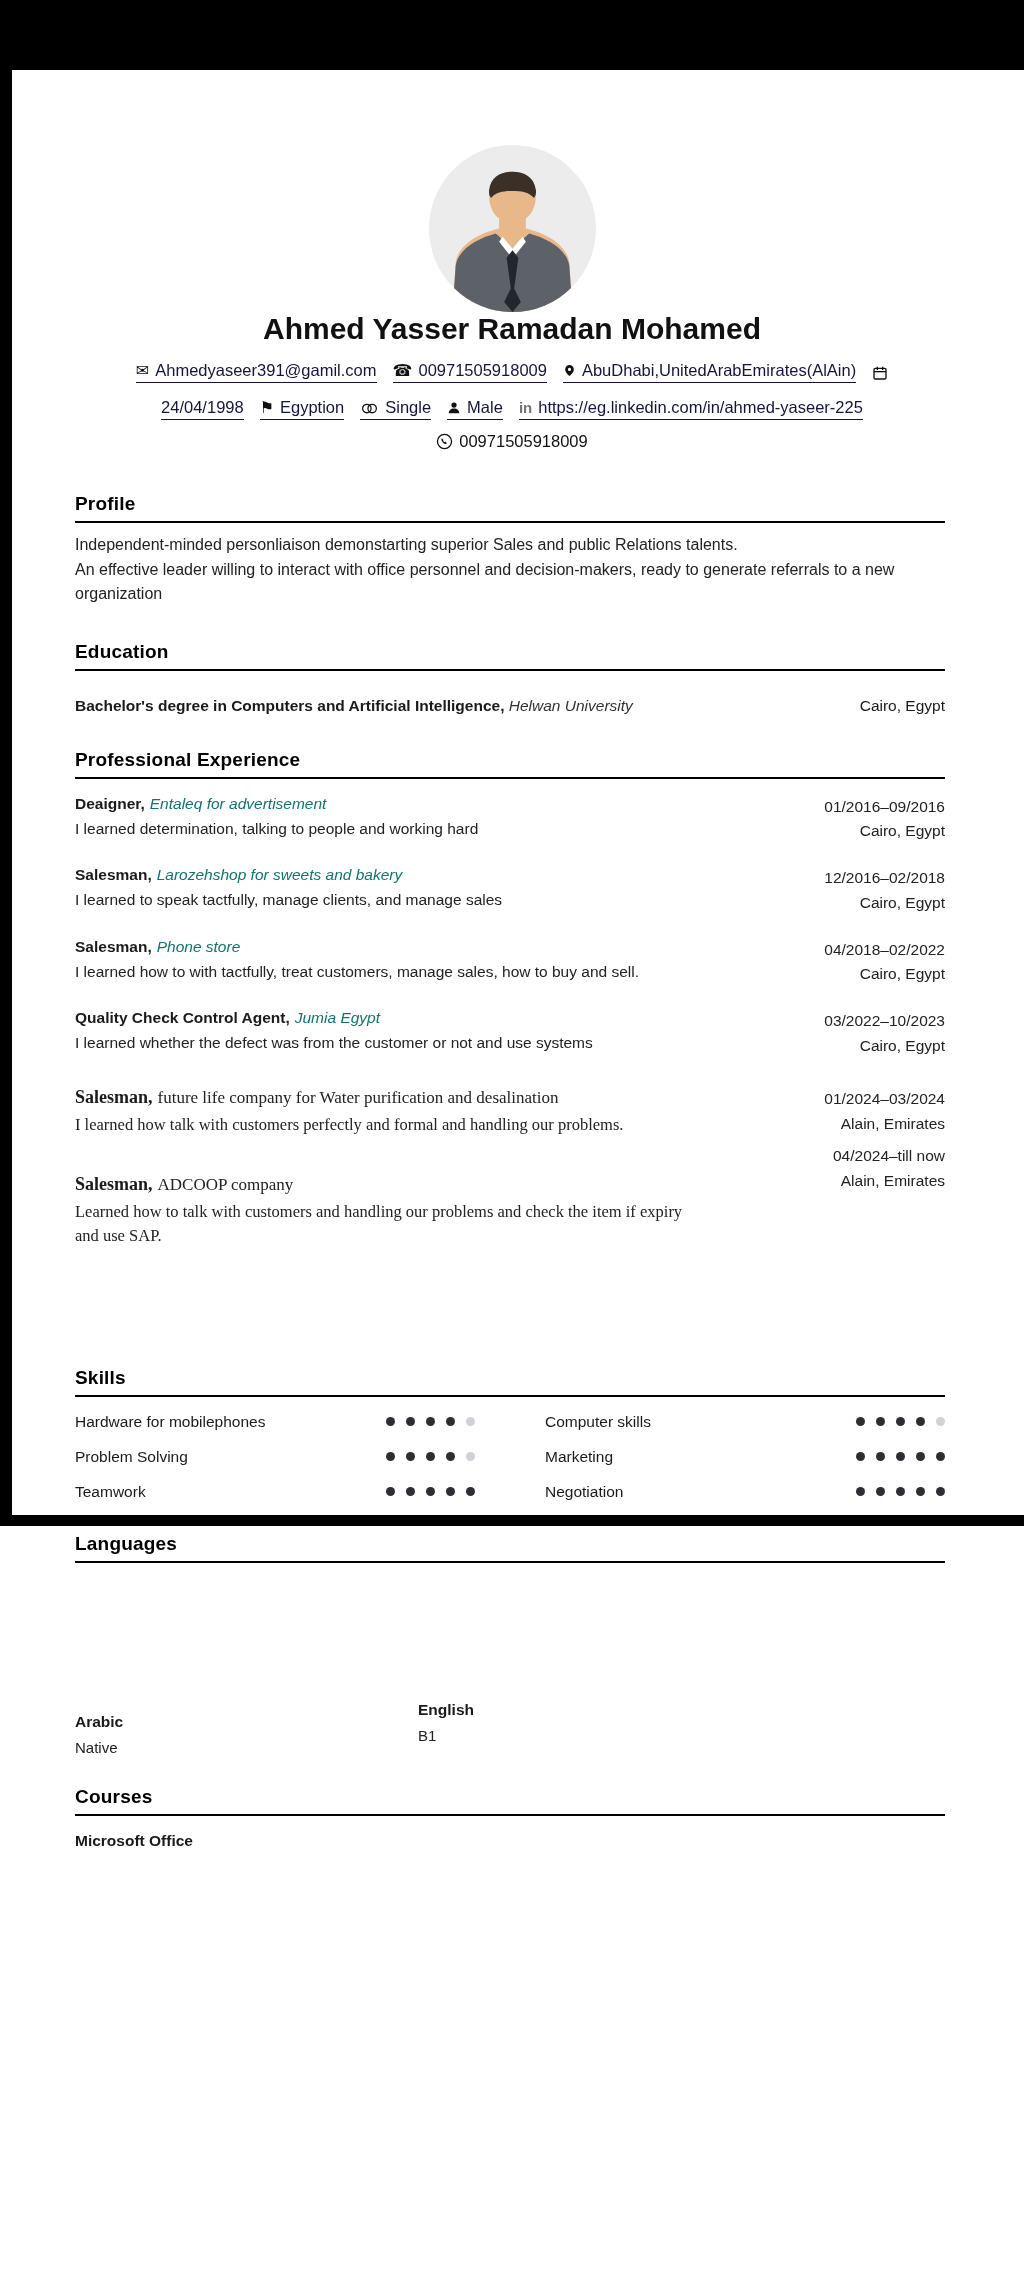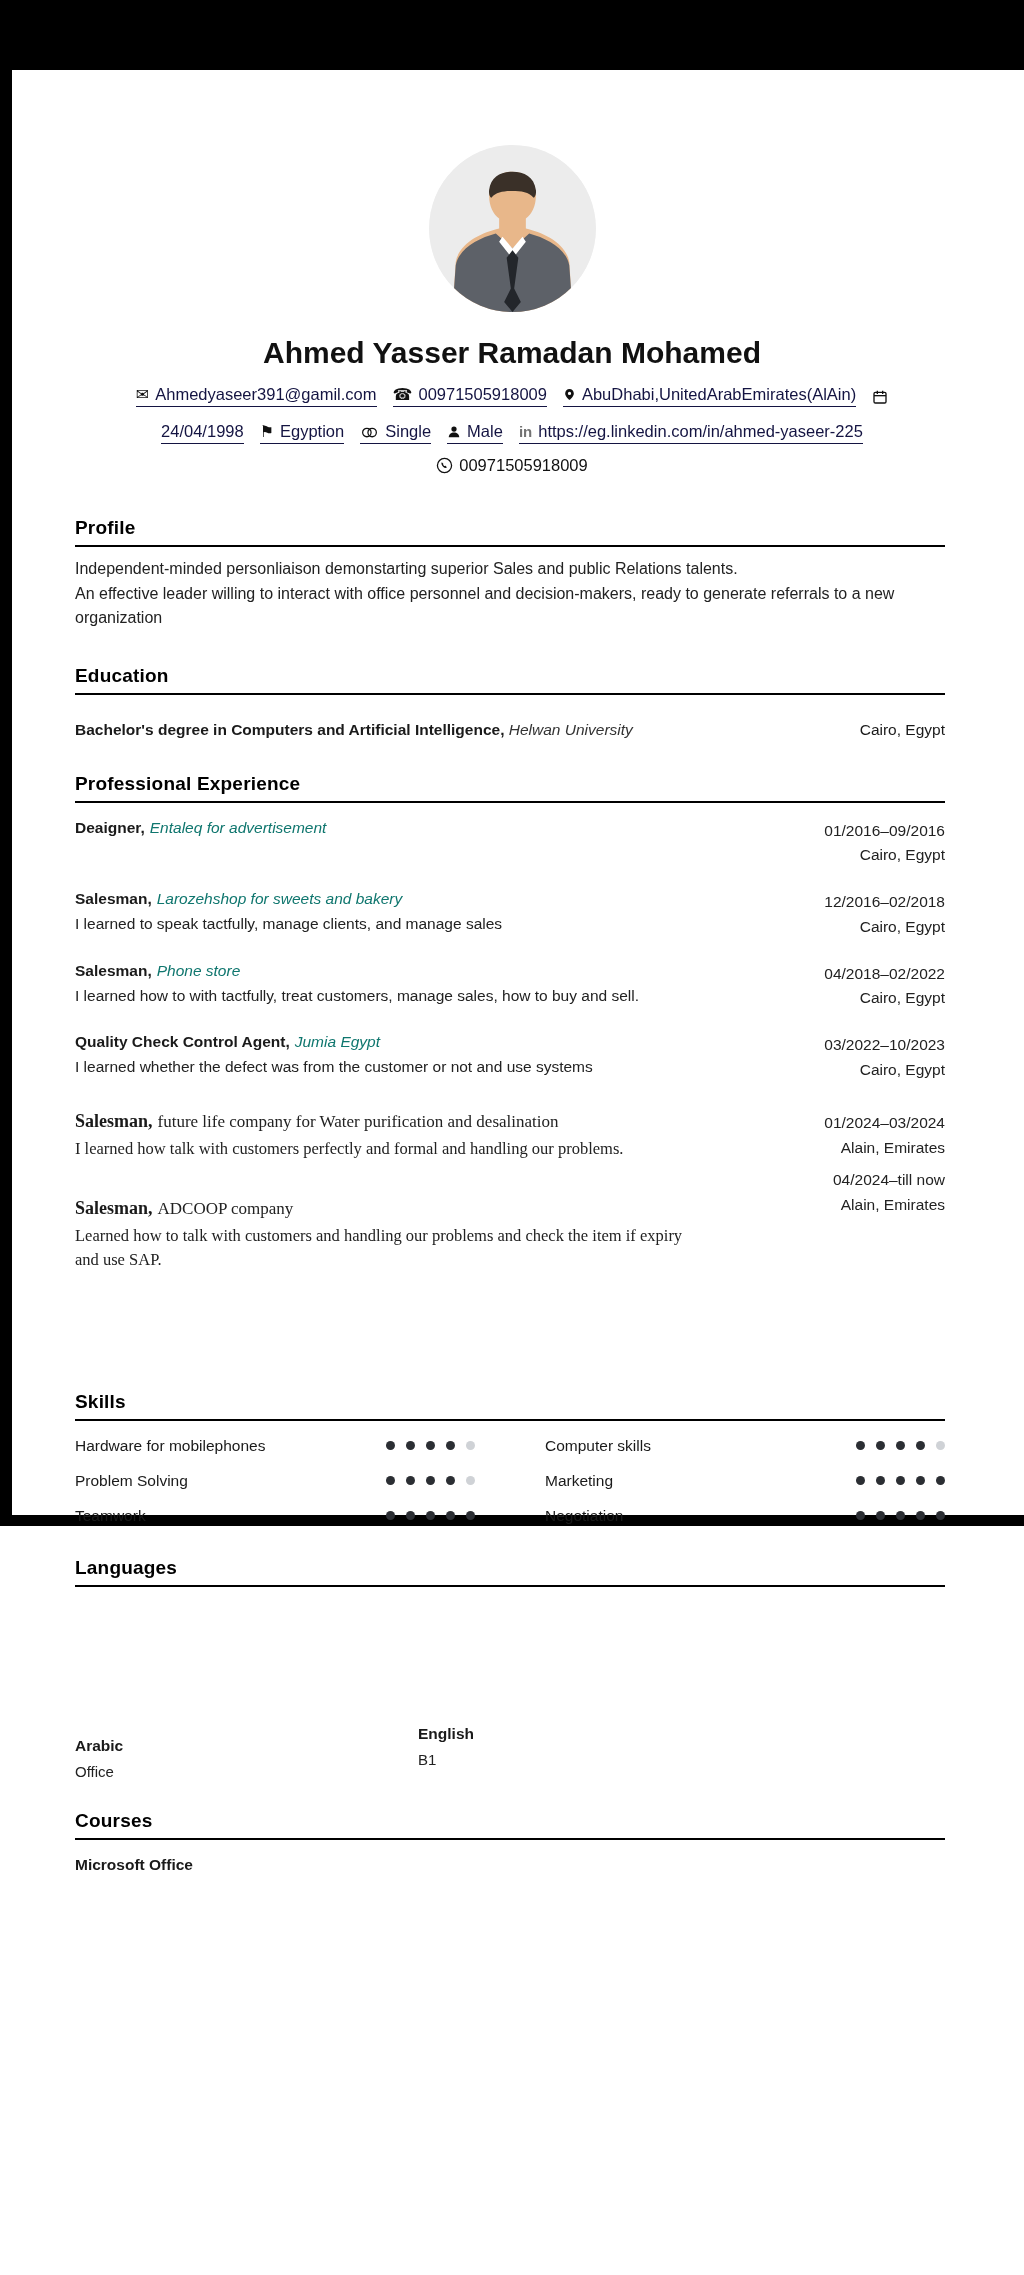--- a/index.html
+++ b/index.html
@@ -3,21 +3,21 @@
 <meta charset="utf-8">
 <style>
   html,body{margin:0;padding:0;background:#fff;font-family:"Liberation Sans",sans-serif;color:#1a1a1a;}
   .screen{position:relative;width:1024px;height:2275px;background:#fff;overflow:hidden;}
   .topbar{position:absolute;top:0;left:0;width:1024px;height:70px;background:#000;}
   .left-strip{position:absolute;top:70px;left:0;width:12px;height:1445px;background:#000;}
   .page-break{position:absolute;top:1515px;left:0;width:1024px;height:11px;background:#000;}
   .content{position:absolute;top:70px;left:0;width:1024px;}
 
   .photo-wrap{width:167px;height:167px;margin:75px auto 0;border-radius:50%;overflow:hidden;background:#f2f2f2;}
-  .name{margin-top:24px;text-align:center;font-size:30px;font-weight:bold;color:#111;}
+  .name{text-align:center;font-size:30px;font-weight:bold;color:#111;}
 
   .contact-line{display:flex;justify-content:center;align-items:flex-end;gap:16px;margin-top:15px;font-size:16.5px;color:#141442;}
   .citem{display:inline-flex;align-items:center;gap:6px;border-bottom:1.5px solid #141442;padding-bottom:2px;}
   .citem.noline{border-bottom:none;}
   .link{color:inherit;text-decoration:none;cursor:pointer;}
   .uicon{font-family:"DejaVu Sans",sans-serif;font-size:16px;line-height:1;color:#111;}
   .in-badge{display:inline-block;font-weight:800;font-size:15px;color:#737373;}
 
   .section{margin:0 79px 0 75px;}
   .section h2{margin:0;font-size:19px;font-weight:bold;color:#000000;padding-bottom:6px;border-bottom:2.5px solid #000;letter-spacing:.2px;}
@@ -169,20 +169,21 @@
     </div>
 
     <div class="section sec-exp">
       <h2>Professional Experience</h2>
 
       <div class="entry">
         <div class="entry-left">
           <div class="entry-title">
             <span class="role">Deaigner,</span><span class="org">Entaleq for advertisement</span>
           </div>
+          <div class="entry-desc">I learned determination, talking to people and working hard</div>
         </div>
         <div class="entry-right">
           <div>01/2016–09/2016</div>
           <div>Cairo, Egypt</div>
         </div>
       </div>
 
       <div class="entry">
         <div class="entry-left">
           <div class="entry-title">
@@ -313,21 +314,21 @@
             </span>
         </div>
       </div>
     </div>
 
     <div class="section sec-langs">
       <h2>Languages</h2>
       <div class="langs">
         <div class="lang">
           <div class="lang-name">Arabic</div>
-          <div class="lang-level">Office</div>
+          <div class="lang-level">Native</div>
         </div>
         <div class="lang lang-en">
           <div class="lang-name">English</div>
           <div class="lang-level">B1</div>
         </div>
       </div>
     </div>
 
     <div class="section sec-courses">
       <h2>Courses</h2>

